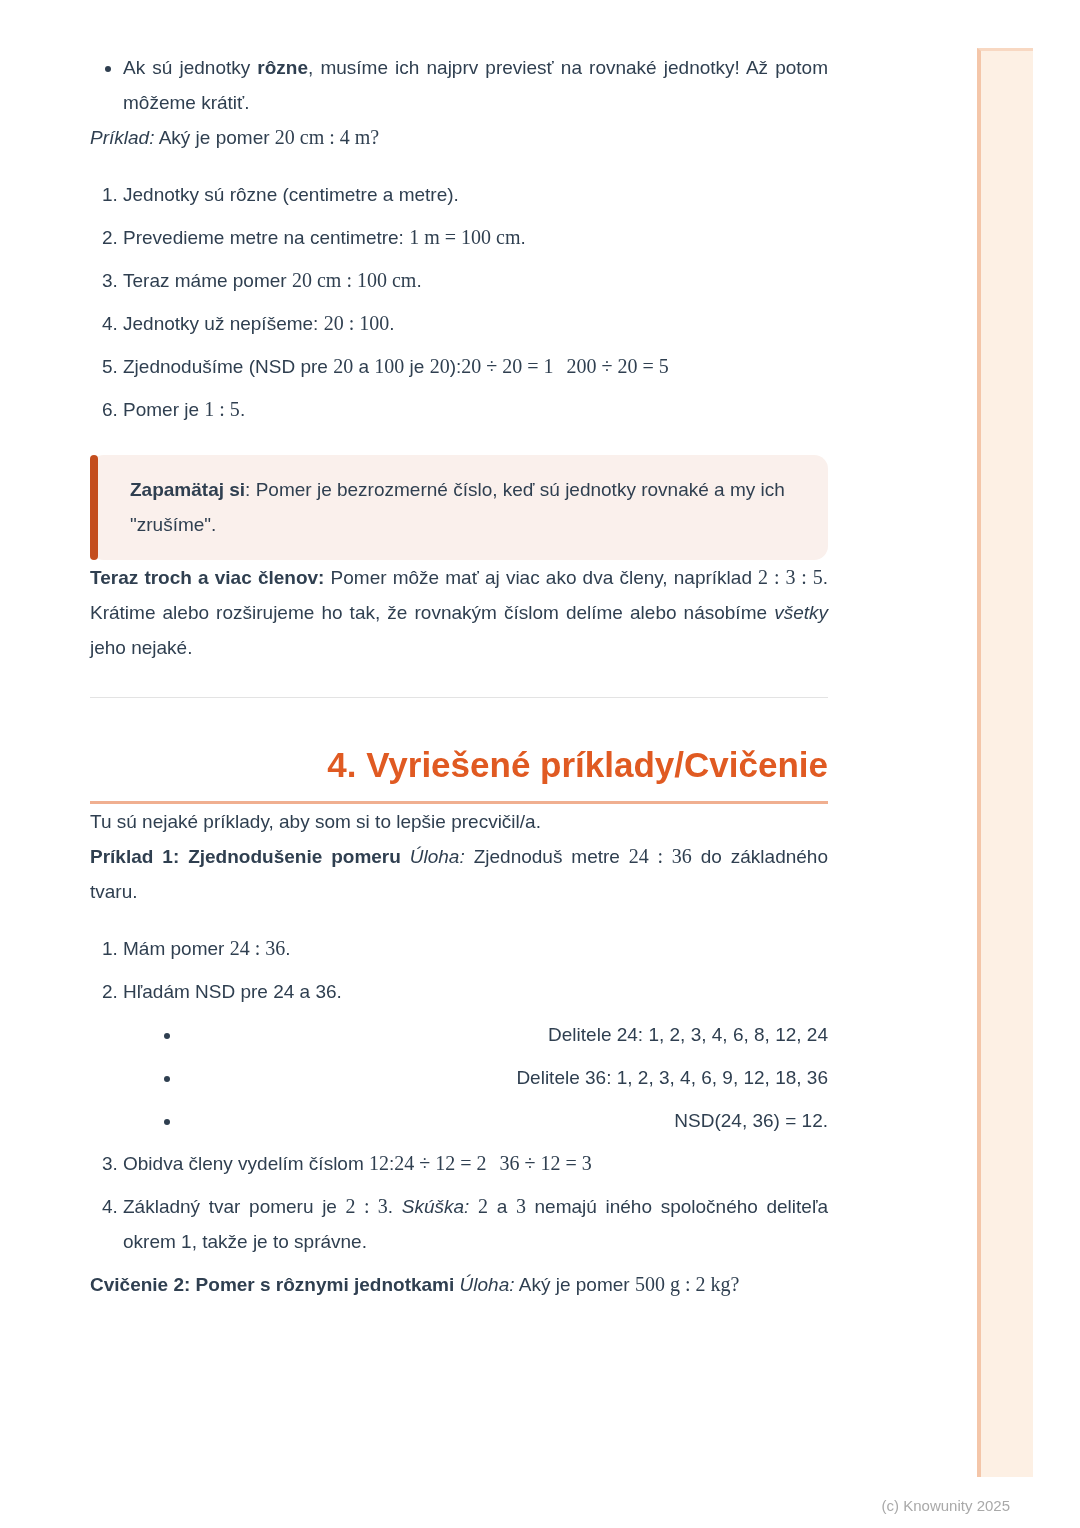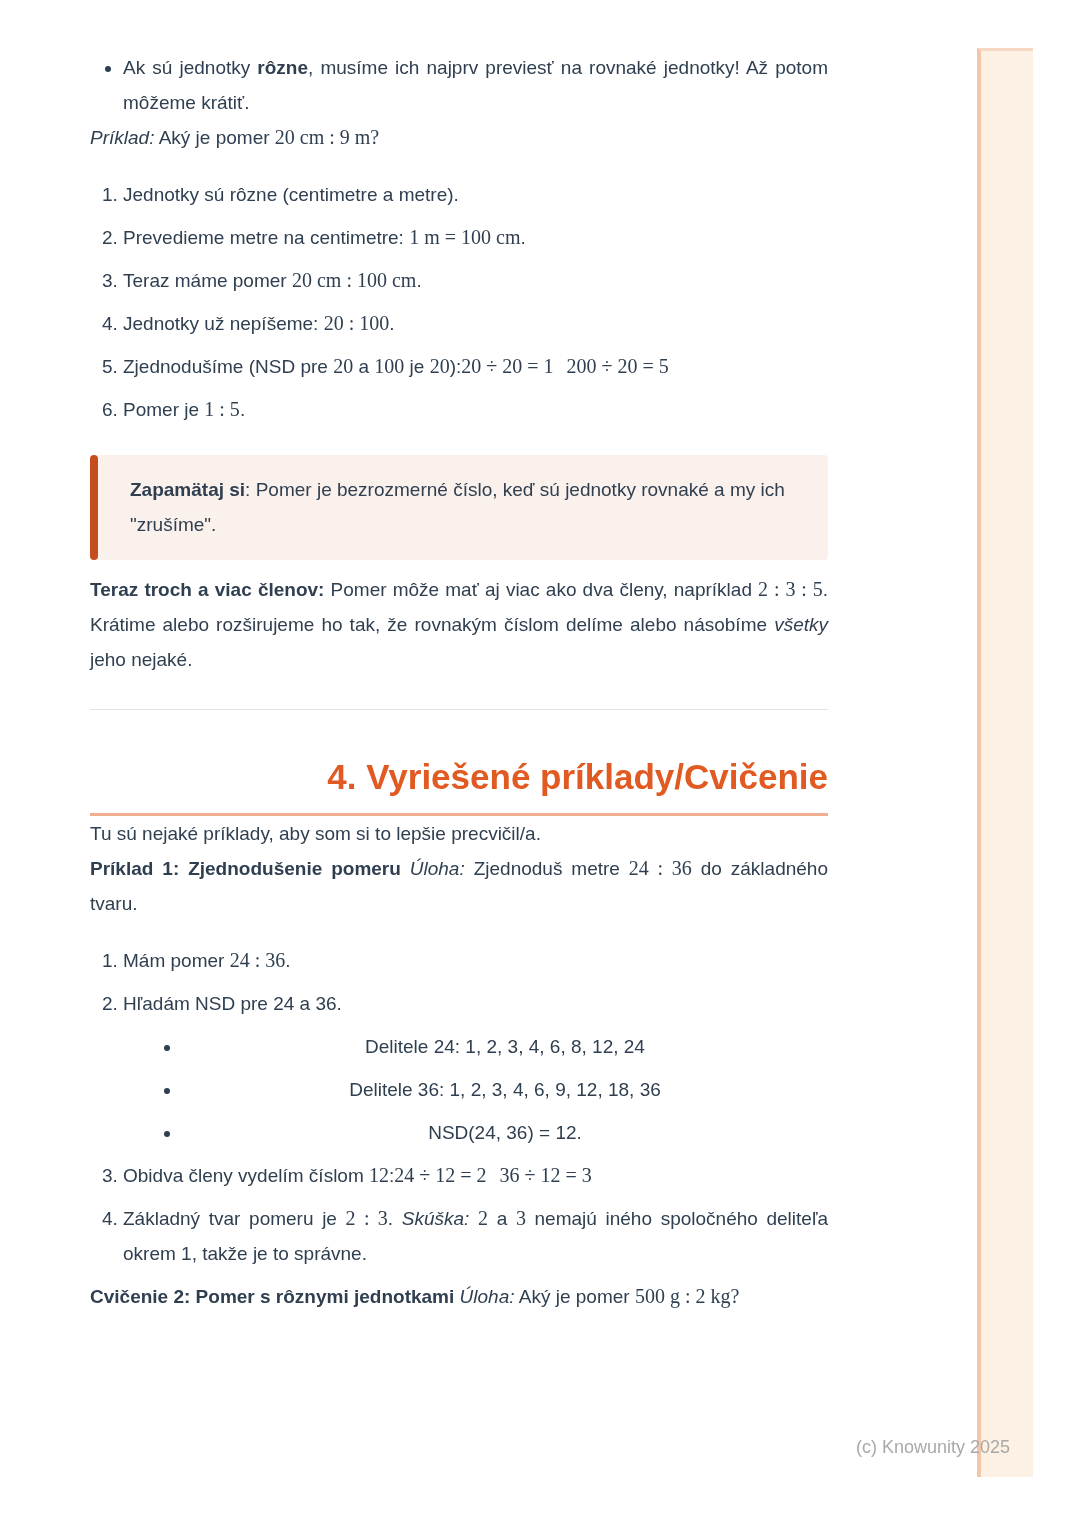--- a/index.html
+++ b/index.html
@@ -21,42 +21,42 @@
     color:var(--text-color);
   }
   .side-strip{
     position:absolute;left:977px;top:48px;width:56px;height:1429px;
     box-sizing:border-box;background:var(--strip-bg);
     border-left:4px solid var(--strip-edge);
     border-top:3px solid var(--strip-edge-top);
     z-index:1;
   }
   .copyright{
-    position:absolute;top:1437px;right:70px;z-index:2;
-    font-size:18px;line-height:20px;color:var(--muted);
+    position:absolute;top:1496px;right:70px;z-index:2;
+    font-size:15px;line-height:20px;color:var(--muted);
   }
   .content{
     position:absolute;left:90px;top:0;width:738px;
     font-size:19px;line-height:35px;z-index:3;
   }
   .content p{margin:0;}
   .b{font-weight:700;}
   .i{font-style:italic;}
   .m{font-family:"Liberation Serif","DejaVu Serif",serif;font-size:20px;}
   .gap{margin-left:13px;}
   ul.note-list{margin:50px 0 0 0;padding-left:33px;}
   ul.note-list li{text-align:justify;}
   .example-q{margin-top:20px;}
   ol.steps{margin:22px 0 0 0;padding-left:33px;list-style:decimal;}
   ol.steps>li{margin-bottom:8px;text-align:justify;}
   ol.steps ul{margin:8px 0 0 0;padding-left:36px;list-style:disc;}
-  ol.steps ul li{margin-bottom:8px;text-align:center;margin-left:23px;}
+  ol.steps ul li{margin-bottom:8px;text-align:right;margin-left:23px;}
   .callout{
-    margin:28px 0 12px 0;position:relative;background:var(--callout-bg);
-    padding:17px 36px 18px 40px;border-radius:4px;
+    margin:28px 0 0 0;position:relative;background:var(--callout-bg);
+    padding:17px 36px 18px 40px;border-radius:14px;
   }
   .callout::before{
     content:"";position:absolute;left:0;top:0;bottom:0;width:8px;
     border-radius:5px;background:var(--callout-border);
   }
   .multi-term{margin-top:35px;text-align:justify;}
   hr.divider{margin:32px 0 0 0;height:0;border:none;border-top:1px solid var(--divider);}
   h2.section-heading{
     margin:44px 0 0 0;font-size:35px;line-height:46px;font-weight:700;
     color:var(--accent);letter-spacing:0;text-align:right;
@@ -72,21 +72,21 @@
 
 <div class="side-strip"></div>
 <div class="copyright">(c) Knowunity 2025</div>
 
 <main class="content">
 
   <ul class="note-list">
     <li><span>Ak sú jednotky </span><span class="b">rôzne</span><span>, musíme ich najprv previesť na rovnaké jednotky! Až potom môžeme krátiť.</span></li>
   </ul>
 
-  <p class="example-q"><span class="i">Príklad:</span><span> Aký je pomer </span><span class="m">20 cm : 9 m?</span></p>
+  <p class="example-q"><span class="i">Príklad:</span><span> Aký je pomer </span><span class="m">20 cm : 4 m?</span></p>
 
   <ol class="steps">
     <li><span>Jednotky sú rôzne (centimetre a metre).</span></li>
     <li><span>Prevedieme metre na centimetre: </span><span class="m">1 m = 100 cm</span><span>.</span></li>
     <li><span>Teraz máme pomer </span><span class="m">20 cm : 100 cm</span><span>.</span></li>
     <li><span>Jednotky už nepíšeme: </span><span class="m">20 : 100</span><span>.</span></li>
     <li><span>Zjednodušíme (NSD pre </span><span class="m">20</span><span> a </span><span class="m">100</span><span> je </span><span class="m">20</span><span>):</span><span class="m">20 ÷ 20 = 1</span><span class="m gap">200 ÷ 20 = 5</span></li>
     <li><span>Pomer je </span><span class="m">1 : 5</span><span>.</span></li>
   </ol>
 

